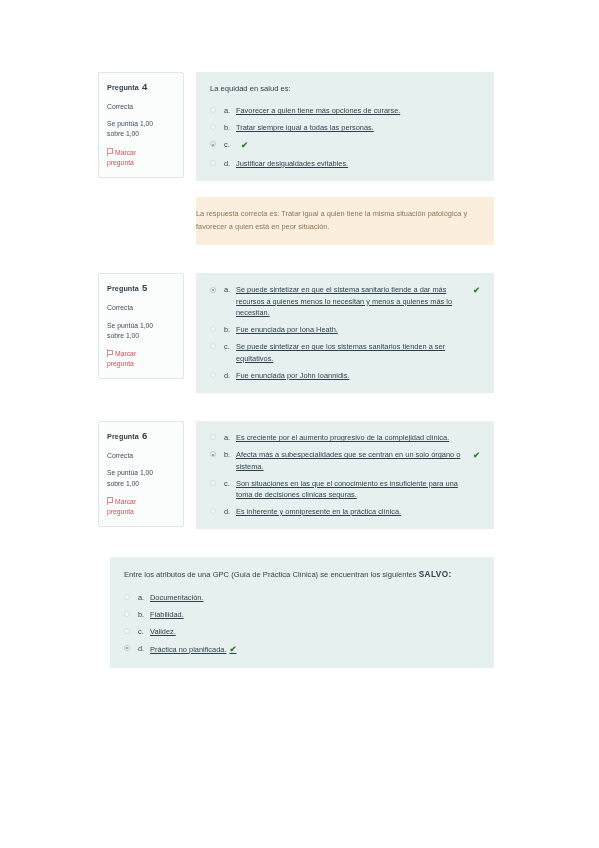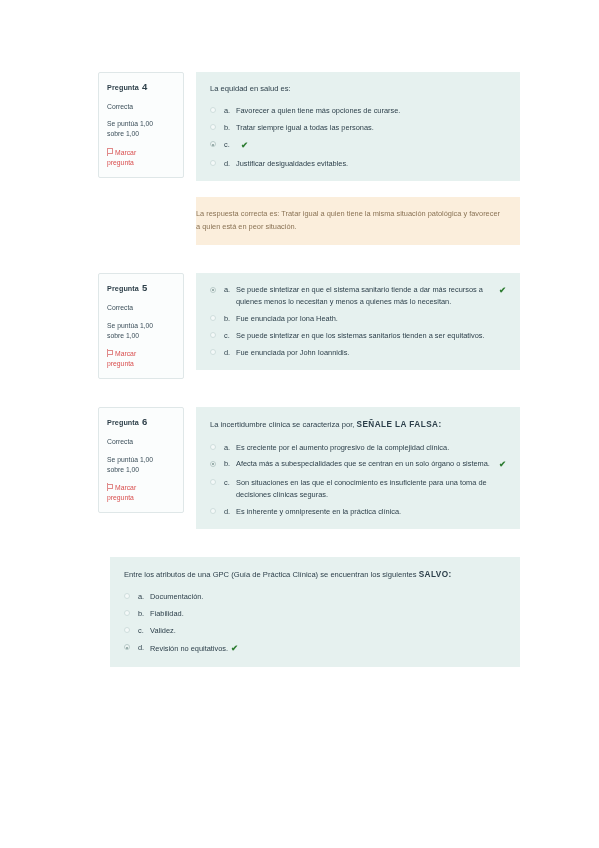--- a/index.html
+++ b/index.html
@@ -95,21 +95,21 @@
     left: 1px; top: 0.5px;
     width: 4px; height: 3.5px;
     border: 0.8px solid #e08a8a;
     border-left: none;
     background: transparent;
   }
 
   .q-body-wrap {
     flex: 1;
     margin-left: 12px;
-    margin-right: 79px;
+    margin-right: 105px;
   }
 
   .q-panel {
     background: #e6f1ef;
     padding: 11px 14px 12px 14px;
     box-sizing: border-box;
     position: relative;
   }
 
   .q-text {
@@ -169,20 +169,21 @@
     font-size: 7.4px;
     line-height: 1.55;
     color: #2c3f4a;
   }
   .ans-text {
     flex: 1;
     font-size: 7.4px;
     line-height: 1.55;
     color: #2c3f4a;
     padding-right: 4px;
+    text-decoration: underline;
   }
   .check-inline {
     margin-left: 3px;
     color: #2e7d32;
     font-size: 8.5px;
     font-weight: bold;
   }
   .check-right {
     flex: 0 0 auto;
     width: 12px;
@@ -293,21 +294,20 @@
         <div class="q-info-title"><span>Pregunta</span> <span class="qnum">6</span></div>
         <div class="q-info-state">Correcta</div>
         <div class="q-info-grade">
           <div>Se puntúa 1,00</div>
           <div>sobre 1,00</div>
         </div>
         <a class="q-info-flag"><span class="flag-icon"></span><span>Marcar</span><br><span>pregunta</span></a>
       </div>
       <div class="q-body-wrap">
         <div class="q-panel">
-          <p class="q-text"><span>La incertidumbre clínica se caracteriza por, </span><b>SEÑALE LA FALSA:</b></p>
           <ul class="answers">
             <li class="answer-row">
               <span class="radio"></span>
               <span class="ans-letter">a.</span>
               <span class="ans-text"><span>Es creciente por el aumento progresivo de la complejidad clínica.</span></span>
             </li>
             <li class="answer-row">
               <span class="radio checked"></span>
               <span class="ans-letter">b.</span>
               <span class="ans-text"><span>Afecta más a subespecialidades que se centran en un solo órgano o sistema.</span></span>
@@ -344,19 +344,19 @@
               <span class="ans-text"><span>Fiabilidad.</span></span>
             </li>
             <li class="answer-row">
               <span class="radio"></span>
               <span class="ans-letter">c.</span>
               <span class="ans-text"><span>Validez.</span></span>
             </li>
             <li class="answer-row">
               <span class="radio checked"></span>
               <span class="ans-letter">d.</span>
-              <span class="ans-text"><span>Revisión no equitativos.</span><span class="check-inline">✔</span></span>
+              <span class="ans-text"><span>Práctica no planificada.</span><span class="check-inline">✔</span></span>
             </li>
           </ul>
         </div>
       </div>
     </div>
   </div>
 
 </body></html>

